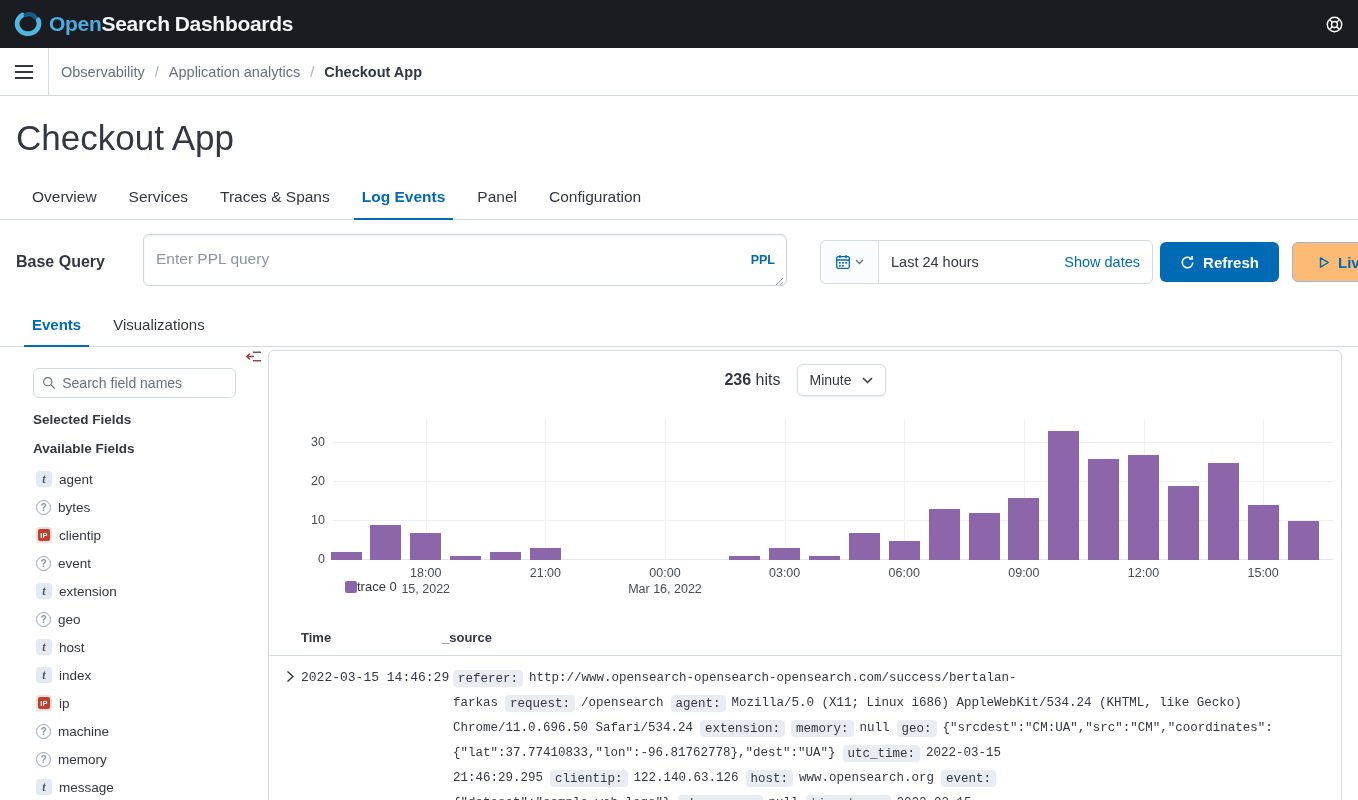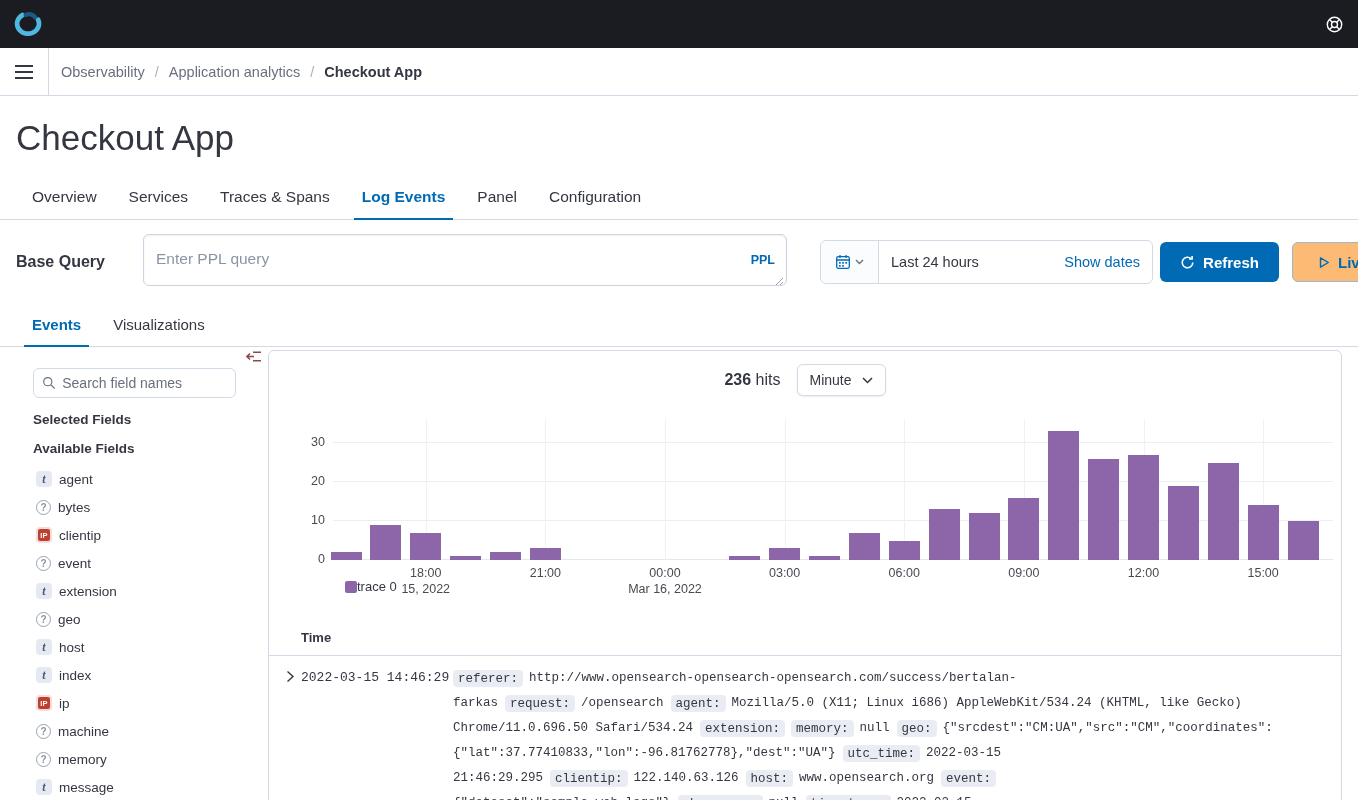--- a/index.html
+++ b/index.html
@@ -123,20 +123,21 @@
 </style>
 </head>
 <body>
 
 <header class="top-nav">
   <div class="logo">
     <svg width="28" height="28" viewBox="0 0 32 32">
       <path d="M27.5 11 A12.5 11.5 0 1 1 9.5 5.8" fill="none" stroke="#4fb7e0" stroke-width="5.4" stroke-linecap="round"></path>
       <path d="M13.5 5.6 a7.5 6.5 0 0 1 10.5 2.6" fill="none" stroke="#1b5a85" stroke-width="5" stroke-linecap="round"></path>
     </svg>
+    <span class="logo-text"><span class="lg-open">Open</span><span class="lg-search">Search</span><span class="lg-dash">Dashboards</span></span>
   </div>
   <button class="help-btn">
     <svg width="19" height="19" viewBox="0 0 19 19" fill="none" stroke="#ffffff" stroke-width="1.4">
       <circle cx="9.5" cy="9.5" r="7.2"></circle>
         <circle cx="9.5" cy="9.5" r="3"></circle>
       <path d="M4.5 4.5l2.8 2.8M14.5 4.5l-2.8 2.8M4.5 14.5l2.8-2.8M14.5 14.5l-2.8-2.8"></path>
     </svg>
   </button>
 </header>
 
@@ -345,20 +346,21 @@
         <div class="xtick" style="left: 635.25px;">06:00</div>
         <div class="xtick" style="left: 754.875px;">09:00</div>
         <div class="xtick" style="left: 874.5px;">12:00</div>
         <div class="xtick" style="left: 994.125px;">15:00</div>
       </div>
 
     <div class="tbl">
       <div class="tbl-head">
         <span></span>
         <span>Time</span>
+        <span>_source</span>
       </div>
       <div id="rows">
           <div class="tbl-row">
             <button class="expand-btn"><svg width="10" height="13" viewBox="0 0 10 13">
                 <path d="M2.5 1.5l5.5 5-5.5 5" stroke="#343741" stroke-width="1.4" fill="none"></path>
               </svg></button>
             <div class="cell-time">2022-03-15 14:46:29</div>
             <div class="cell-source"><span class="fb">referer:</span><span class="fv">http://www.opensearch-opensearch-opensearch.com/success/bertalan-farkas</span><span class="fb">request:</span><span class="fv">/opensearch</span><span class="fb">agent:</span><span class="fv">Mozilla/5.0 (X11; Linux i686) AppleWebKit/534.24 (KHTML, like Gecko) Chrome/11.0.696.50 Safari/534.24</span><span class="fb">extension:</span><span class="fb">memory:</span><span class="fv">null</span><span class="fb">geo:</span><span class="fv">{"srcdest":"CM:UA","src":"CM","coordinates":{"lat":37.77410833,"lon":-96.81762778},"dest":"UA"}</span><span class="fb">utc_time:</span><span class="fv">2022-03-15 21:46:29.295</span><span class="fb">clientip:</span><span class="fv">122.140.63.126</span><span class="fb">host:</span><span class="fv">www.opensearch.org</span><span class="fb">event:</span><span class="fv">{"dataset":"sample_web_logs"}</span><span class="fb">phpmemory:</span><span class="fv">null</span><span class="fb">timestamp:</span><span class="fv">2022-03-15</span></div>
           </div>
         </div>

